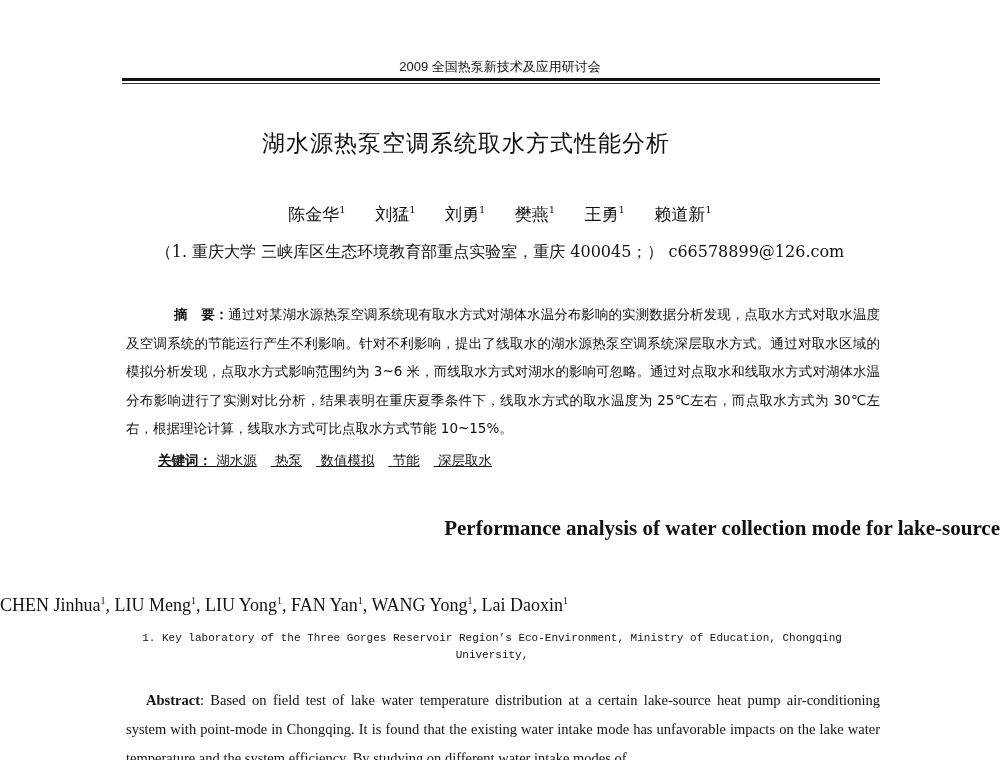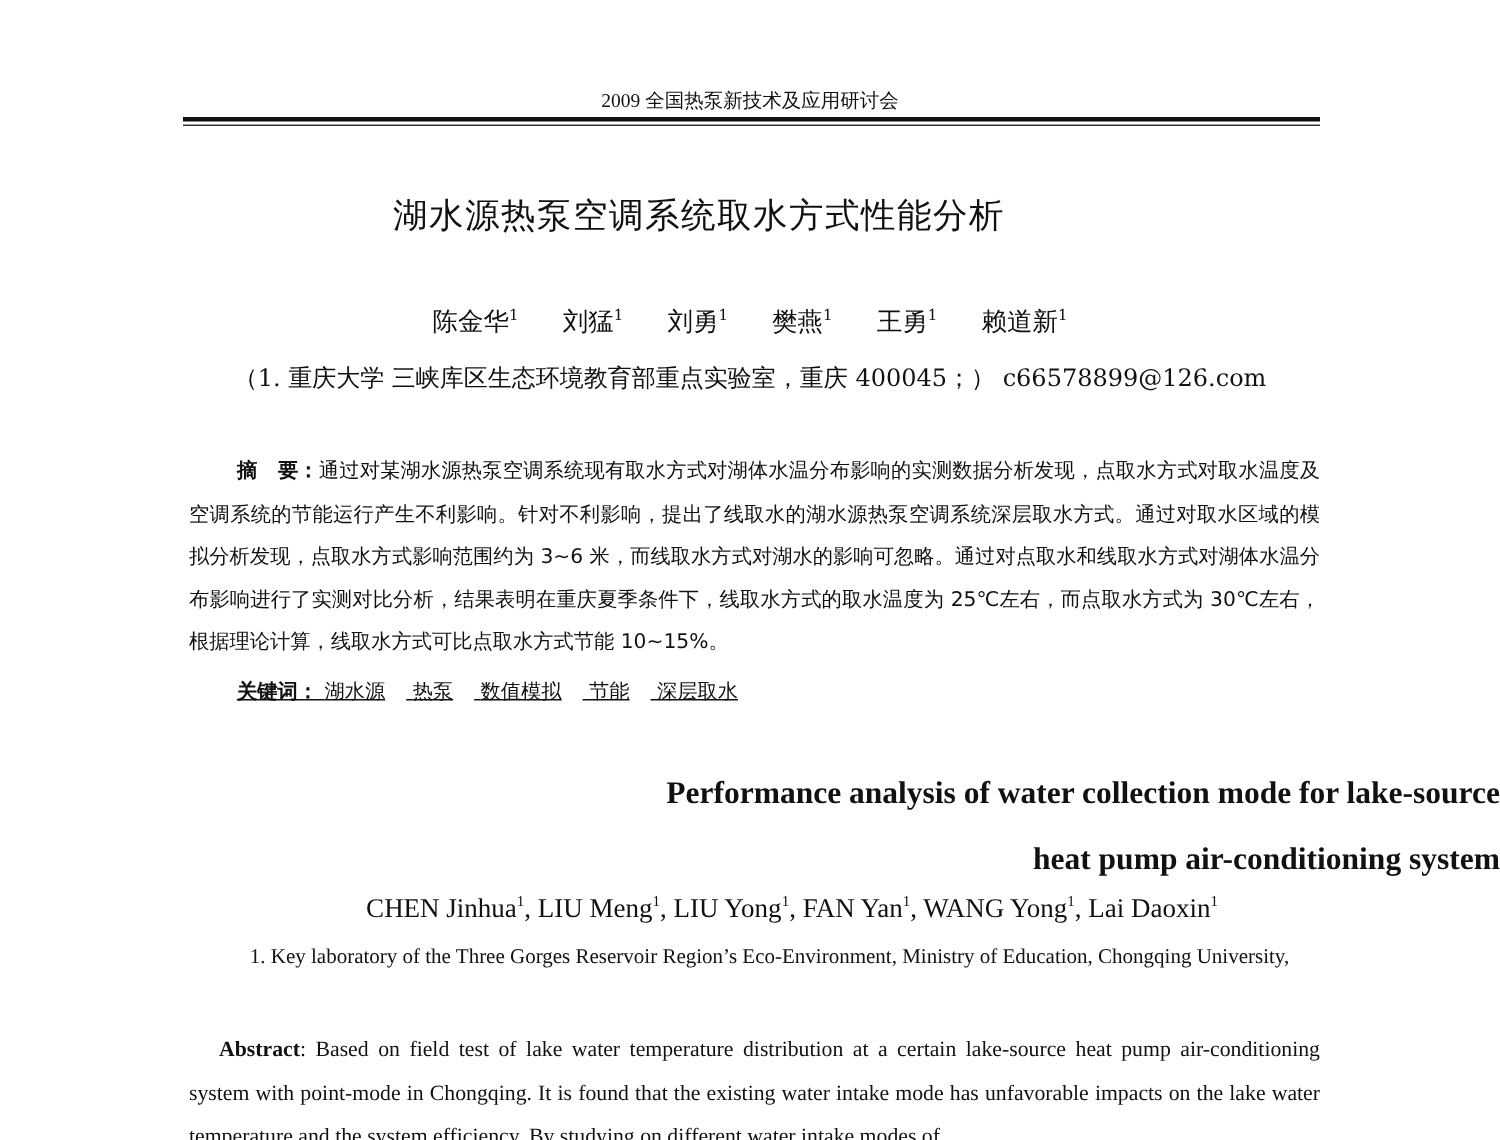--- a/index.html
+++ b/index.html
@@ -3,21 +3,21 @@
   <meta charset="utf-8">
   <style>
     html, body { margin: 0; padding: 0; background: #ffffff; }
     body {
       width: 1000px; height: 760px; overflow: hidden; position: relative;
       color: #111; font-family: "DejaVu Serif", "Liberation Serif", serif;
     }
     .abs { position: absolute; }
     .header-text {
       top: 58px; left: 0; width: 1000px; text-align: center;
-      font-size: 13px; font-family: Liberation Serif, serif; letter-spacing: 0px;
+      font-size: 13px; font-family: Liberation Sans, sans-serif; letter-spacing: 0px;
     }
     .rule-thick { top: 78px; left: 122px; width: 758px; height: 3px; background: #111; }
     .rule-thin { top: 83px; left: 122px; width: 758px; height: 1px; background: #333; }
     .title-cn {
       top: 128px; left: 0; width: 860px; text-align: center;
       font-size: 23px; font-family: "DejaVu Sans", sans-serif; font-weight: normal; letter-spacing: 1px; padding-left: 36px;
     }
     .authors-cn {
       top: 203px; left: 0; width: 1000px; text-align: center;
       font-size: 17px; font-family: "DejaVu Serif", serif;
@@ -26,38 +26,38 @@
     sup { font-size: 10px; vertical-align: super; line-height: 0; }
     .affil-cn {
       top: 242px; left: 0; width: 1000px; text-align: center;
       font-size: 16px; font-family: "DejaVu Serif", serif;
     }
     .abstract-cn {
       top: 300px; left: 126px; width: 754px;
       font-size: 13.5px; line-height: 28.5px; text-align: justify;
       font-family: "DejaVu Sans", sans-serif;
     }
-    .abstract-cn .label { font-weight: bold; margin-left: 32px; }
+    .abstract-cn .label { font-weight: bold; margin-left: 48px; }
     .keywords-cn {
       top: 452px; left: 158px; font-size: 13.5px; font-family: "DejaVu Sans", sans-serif; text-decoration: underline;
     }
     .keywords-cn .label { font-weight: bold; }
     .keywords-cn .kw { margin-right: 14px; }
     .title-en {
       top: 506px; left: 0; width: 1000px; text-align: right;
       font-size: 21px; line-height: 44px; font-weight: bold;
       font-family: "Liberation Serif", serif;
     }
     .authors-en {
-      top: 595px; left: 0; width: 812px; text-align: right;
+      top: 595px; left: 0; width: 812px; text-align: left;
       font-size: 18px; font-family: "Liberation Serif", serif;
     }
     .affil-en {
-      top: 630px; left: 128px; width: 770px; text-align: center;
-      font-size: 14px; line-height: 17px; font-family: Liberation Serif, serif;
+      top: 630px; left: 107px; width: 770px; text-align: center;
+      font-size: 11px; line-height: 17px; font-family: Liberation Mono, monospace;
     }
     .abstract-en {
       top: 686px; left: 126px; width: 754px;
       font-size: 14.5px; line-height: 29px; text-align: justify;
       font-family: "Liberation Serif", serif;
     }
     .abstract-en .label { font-weight: bold; margin-left: 20px; }
   </style>
 </head>
 <body>
@@ -87,21 +87,20 @@
   <span class="label">关键词：</span>
   <span class="kw">湖水源</span>
   <span class="kw">热泵</span>
   <span class="kw">数值模拟</span>
   <span class="kw">节能</span>
   <span class="kw">深层取水</span>
 </div>
 
 <div class="abs title-en">
   <div>Performance analysis of water collection mode for lake-source</div>
-  <div>heat pump air-conditioning system</div>
 </div>
 
 <div class="abs authors-en">
   <span><span>CHEN Jinhua</span><sup>1</sup></span>,
   <span><span>LIU Meng</span><sup>1</sup></span>,
   <span><span>LIU Yong</span><sup>1</sup></span>,
   <span><span>FAN Yan</span><sup>1</sup></span>,
   <span><span>WANG Yong</span><sup>1</sup></span>,
   <span><span>Lai Daoxin</span><sup>1</sup></span>
 </div>

